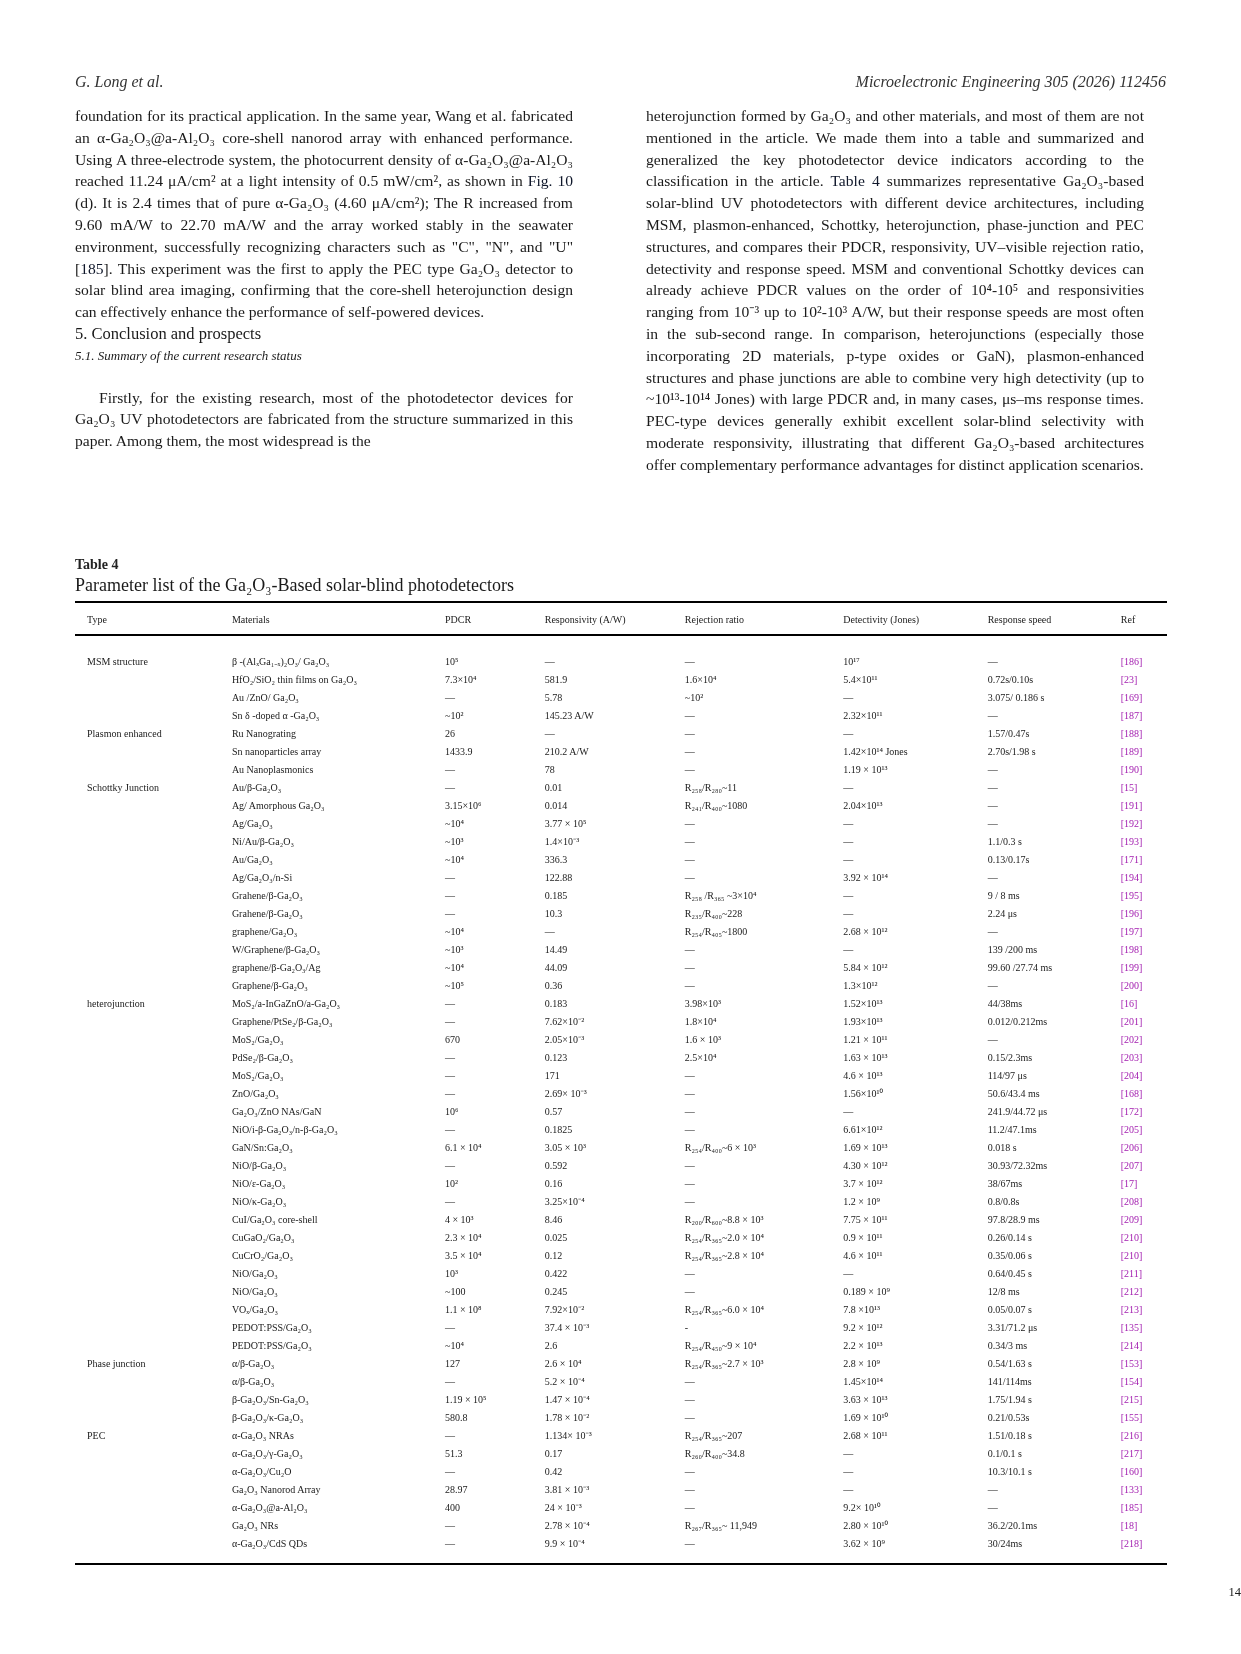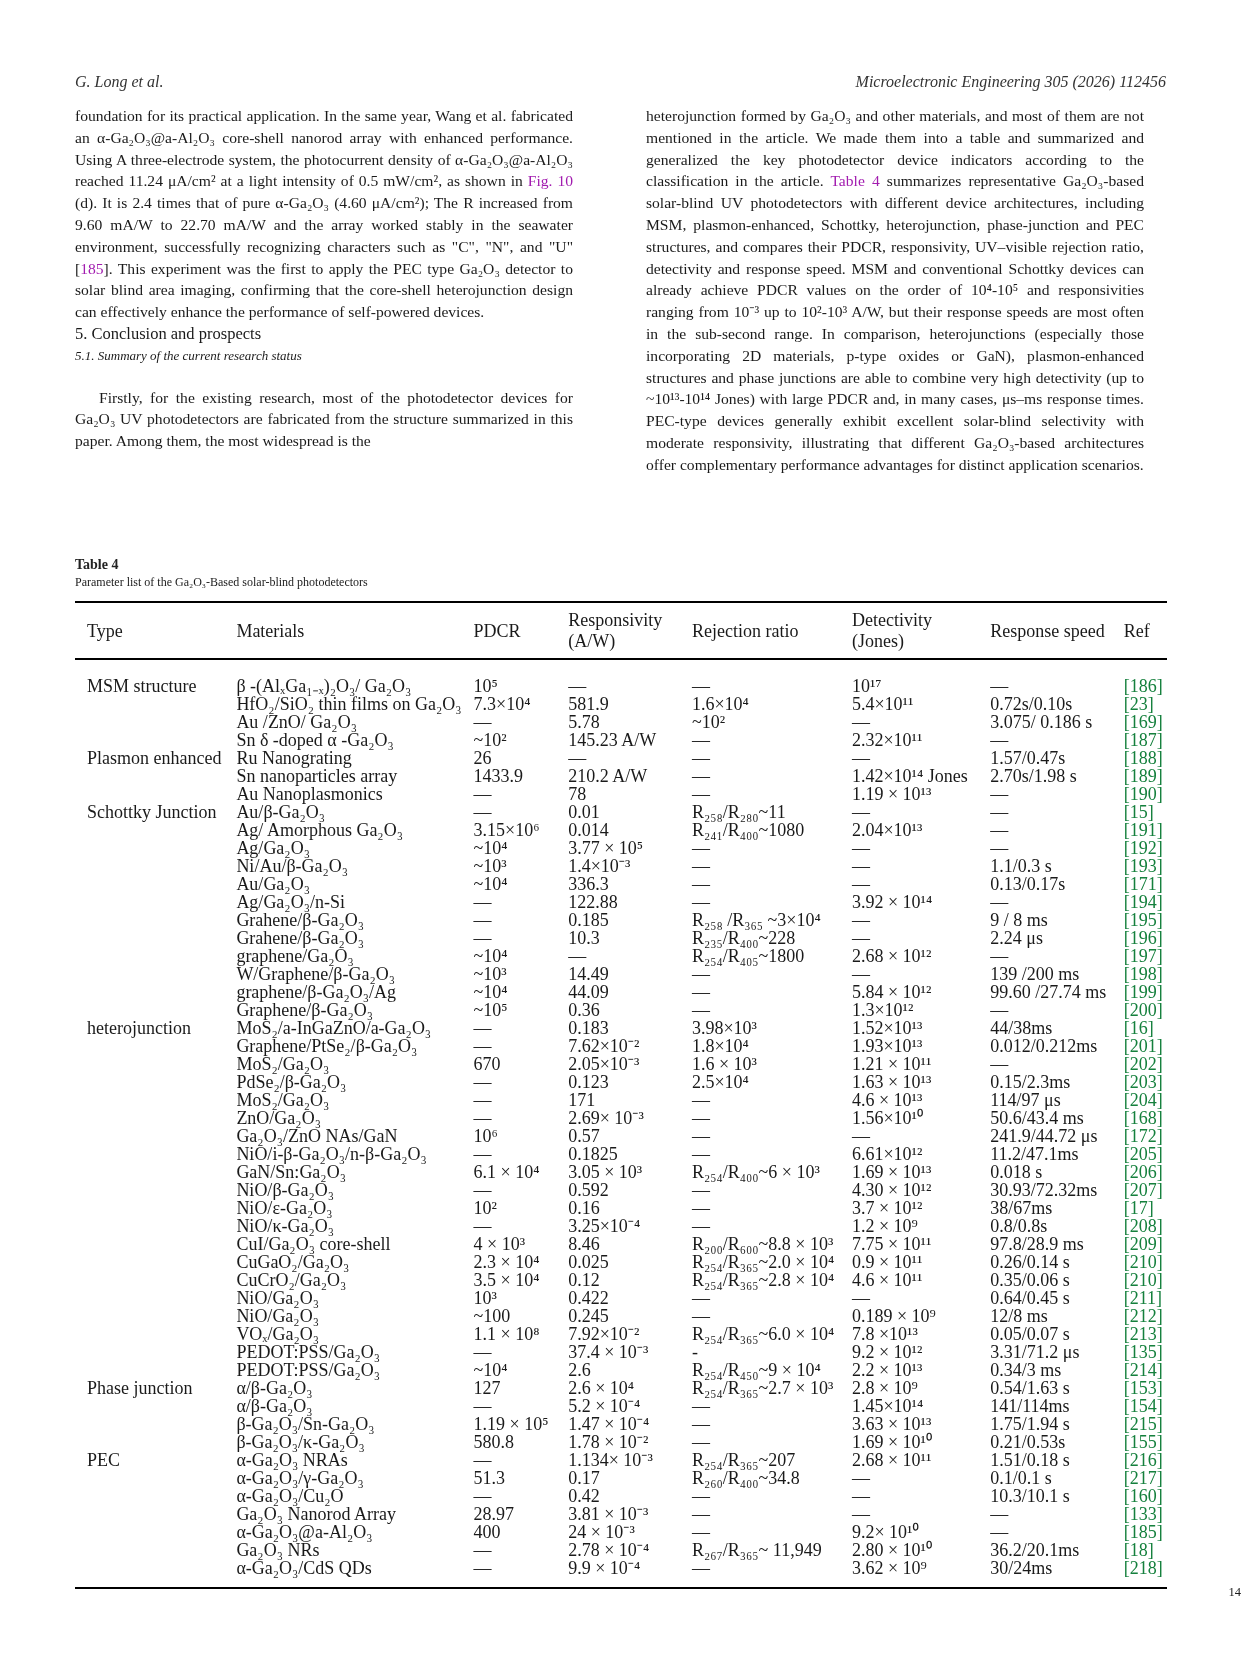--- a/index.html
+++ b/index.html
@@ -4,35 +4,35 @@
 <style>
   html, body { margin: 0; padding: 0; background: #fff; }
   body { width: 1241px; height: 1654px; position: relative; font-family: "DejaVu Serif", serif; color: #1a1a1a; overflow: hidden; }
   .running-head { position: absolute; top: 73px; left: 75px; right: 75px; height: 16px; font-family: "Liberation Serif", serif; font-style: italic; font-size: 16px; color: #333; }
   .running-head .left { position: absolute; left: 0; }
   .running-head .right { position: absolute; right: 0; }
   .col { position: absolute; top: 105px; width: 498px; font-family: "Liberation Serif", serif; font-size: 15.6px; line-height: 21.8px; text-align: justify; }
   .col.left { left: 75px; }
   .col.right { left: 646px; }
   .col p { margin: 0; }
-  .link { color: #a21caf; }
+  .link { color: #0f172a; }
   .h-section { font-size: 16.5px; margin: 22px 0 0 0; }
   .h-sub { font-style: italic; font-size: 13px; margin: 20px 0 0 0; }
   .indent { text-indent: 24px; margin-top: 20px !important; }
   .table-caption { position: absolute; top: 557px; left: 75px; font-family: "Liberation Serif", serif; }
   .table-caption .tlabel { font-size: 14px; font-weight: bold; color: #222; }
-  .table-caption .ttitle { font-size: 12px; margin-top: 2px; }
-  table.t4 { position: absolute; top: 601px; left: 75px; width: 1092px; border-collapse: collapse; font-family: "Liberation Serif", serif; font-size: 18px; }
+  .table-caption .ttitle { font-size: 18px; margin-top: 2px; }
+  table.t4 { position: absolute; top: 601px; left: 75px; width: 1092px; border-collapse: collapse; font-family: "Liberation Serif", serif; font-size: 10px; }
   table.t4 thead tr { border-top: 2px solid #000; border-bottom: 2px solid #000; }
   table.t4 th { text-align: left; font-weight: normal; padding: 7px 0 6px 12px; height: 18px; }
   table.t4 td { padding: 0 0 0 12px; height: 18px; line-height: 18px; vertical-align: top; white-space: nowrap; }
   table.t4 tbody tr:first-child td { padding-top: 17px; }
   table.t4 tbody tr:last-child td { padding-bottom: 10px; }
   table.t4 tbody { border-bottom: 2px solid #000; }
-  table.t4 td.ref { color: #15803d; }
+  table.t4 td.ref { color: #a21caf; }
   .c-type { width: 142px; } .c-mat { width: 213px; } .c-pdcr { width: 95px; } .c-resp { width: 140px; }
   .c-rej { width: 157px; } .c-det { width: 143px; } .c-speed { width: 130px; } .c-ref { width: 50px; }
   .page-number { position: absolute; top: 1585px; left: 0; width: 1241px; text-align: right; font-family: "Liberation Serif", serif; font-size: 12.5px; }
 </style>
 </head>
 <body>
 
 <div class="running-head">
   <span class="left">G. Long et al.</span>
   <span class="right">Microelectronic Engineering 305 (2026) 112456</span>

